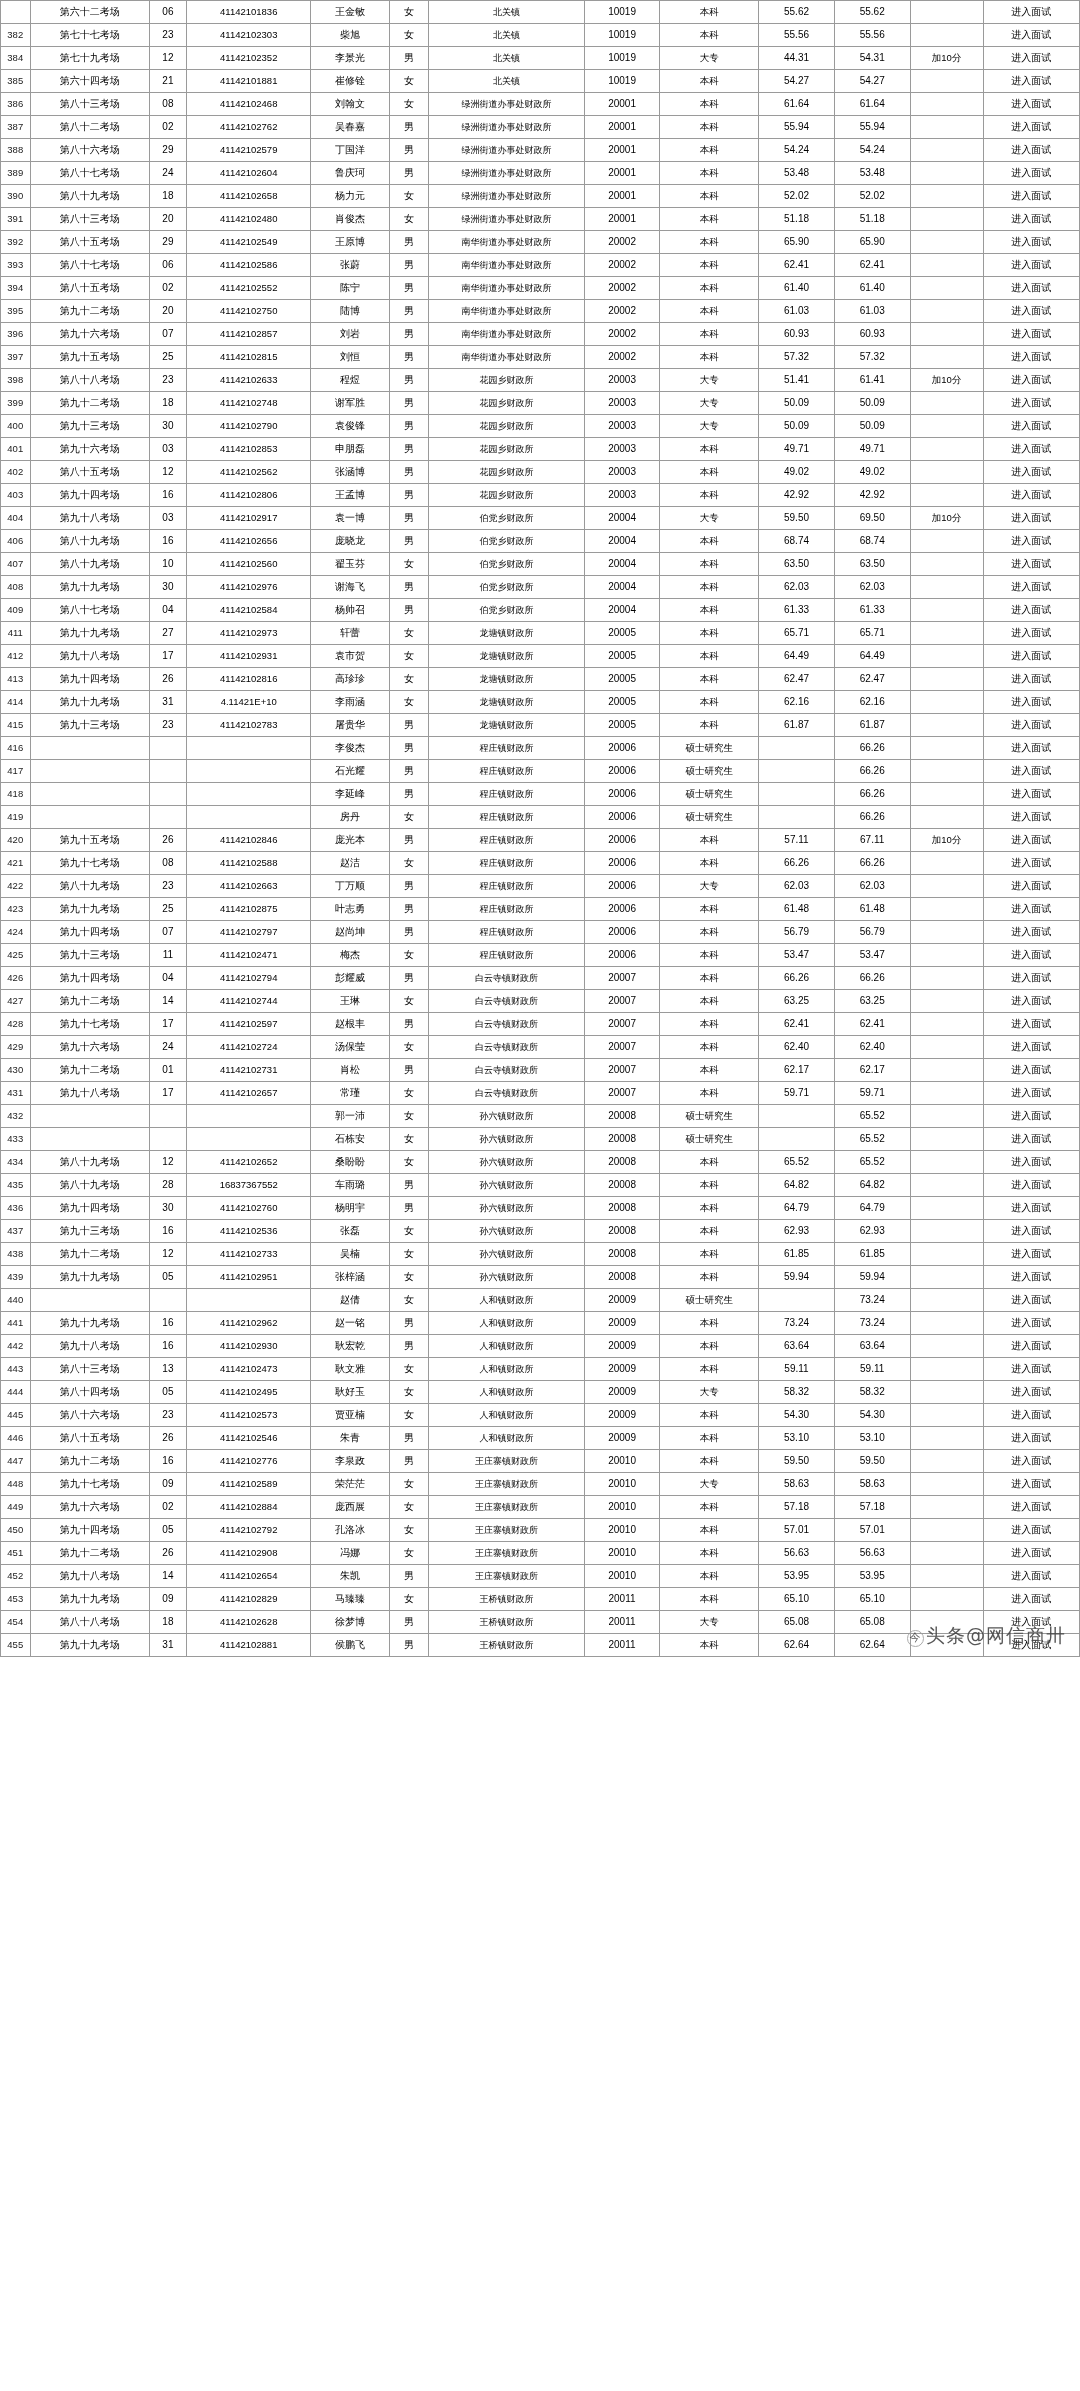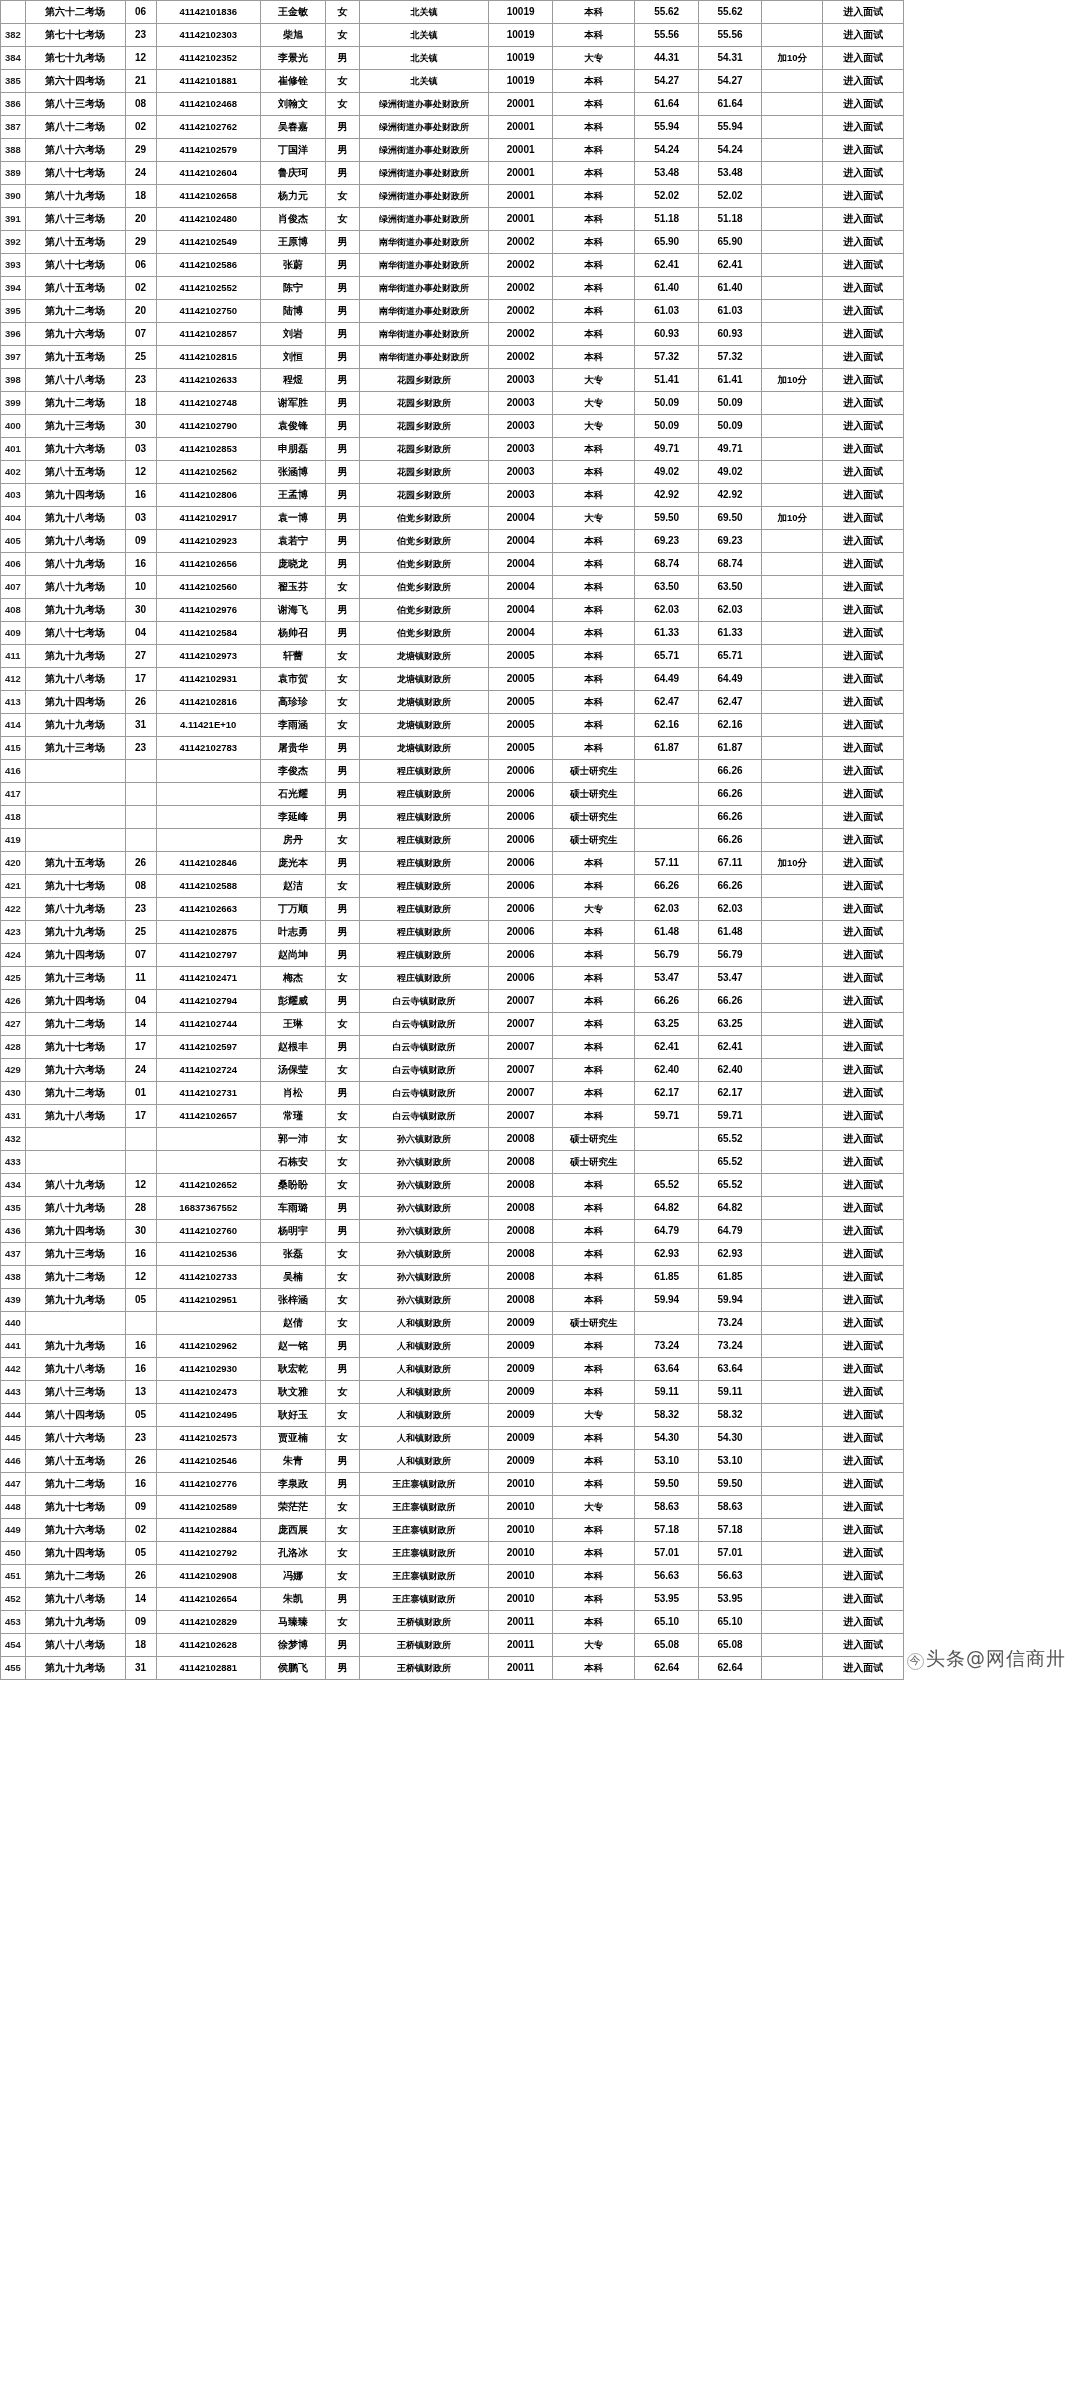--- a/index.html
+++ b/index.html
@@ -11,23 +11,22 @@
     width: 1080px;
     font-family: "Liberation Sans", sans-serif;
     color: #000000;
   }
   #sheet {
     width: 1080px;
     position: relative;
   }
   table {
     border-collapse: collapse;
-    width: 904px;
+    width: 1080px;
     table-layout: fixed;
-    font-weight: bold;
   }
   td {
     border: 1px solid #9a9a9a;
     font-size: 10px;
     line-height: 1.05;
     text-align: center;
     vertical-align: middle;
     padding: 1px 0;
     height: 20px;
     overflow: hidden;
@@ -419,35 +418,20 @@
           <td class="sex">男</td>
           <td class="unit">伯党乡财政所</td>
           <td class="code">20004</td>
           <td class="edu">大专</td>
           <td class="score1">59.50</td>
           <td class="score2">69.50</td>
           <td class="bonus">加10分</td>
           <td class="result">进入面试</td>
         </tr>
         <tr>
-          <td class="rownum">405</td>
-          <td class="room">第九十八考场</td>
-          <td class="seat">09</td>
-          <td class="regno">41142102923</td>
-          <td class="name">袁若宁</td>
-          <td class="sex">男</td>
-          <td class="unit">伯党乡财政所</td>
-          <td class="code">20004</td>
-          <td class="edu">本科</td>
-          <td class="score1">69.23</td>
-          <td class="score2">69.23</td>
-          <td class="bonus"></td>
-          <td class="result">进入面试</td>
-        </tr>
-        <tr>
           <td class="rownum">406</td>
           <td class="room">第八十九考场</td>
           <td class="seat">16</td>
           <td class="regno">41142102656</td>
           <td class="name">庞晓龙</td>
           <td class="sex">男</td>
           <td class="unit">伯党乡财政所</td>
           <td class="code">20004</td>
           <td class="edu">本科</td>
           <td class="score1">68.74</td>

